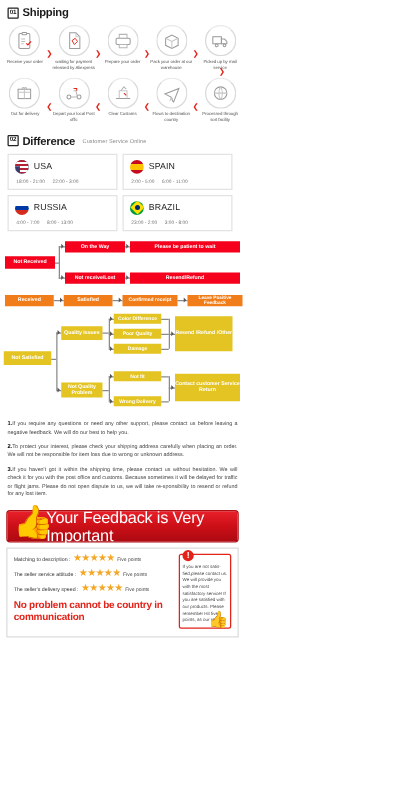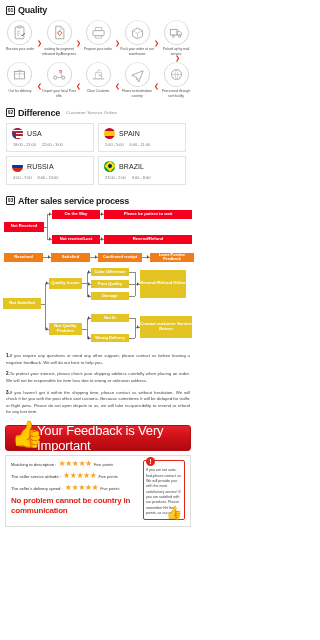--- a/index.html
+++ b/index.html
@@ -123,21 +123,21 @@
   .right-text { font-size: 3.6px; line-height: 1.5; color: #444; }
   .right-thumb { position: absolute; right: 1px; bottom: 0px; font-size: 13px; line-height: 13px; }
 </style>
 </head>
 <body>
 
 <div class="page">
 
   <div class="sec-head">
     <span class="sec-num">01</span>
-    <span class="sec-title">Quality</span>
+    <span class="sec-title">Shipping</span>
   </div>
 
   <div class="ship-wrap">
     <div class="ship-row">
 
       <div class="step">
         <div class="step-circle">
           <svg width="15" height="15" viewBox="0 0 24 24" fill="none" stroke="#9a9a9a" stroke-width="1.3">
             <rect x="5" y="3" width="14" height="19" rx="1.5"></rect>
               <rect x="9" y="1.5" width="6" height="3" rx="1" fill="#fff"></rect>
@@ -312,24 +312,20 @@
         <span class="wt-country">BRAZIL</span>
       </div>
       <div class="wt-times">
         <span class="wt-time">23:00 - 2:00</span>
         <span class="wt-time">3:00 - 8:00</span>
       </div>
     </div>
 
   </div>
 
-  <div class="sec-head">
-    <span class="sec-num">03</span>
-    <span class="sec-title">After sales service process</span>
-  </div>
 
   <div class="flow" style="height:44px;">
     <div class="fbox red" style="left:4px;  top:14px; width:40px; height:10px; font-size:4.2px;">Not Received</div>
     <div class="fbox red" style="left:52px; top:2px;  width:48px; height:9px;  font-size:4.2px;">On the Way</div>
     <div class="fbox red" style="left:104px;top:2px;  width:88px; height:9px;  font-size:4.2px;">Please be patient to wait</div>
     <div class="fbox red" style="left:52px; top:27px; width:48px; height:9px;  font-size:4.2px;">Not receive/Lost</div>
     <div class="fbox red" style="left:104px;top:27px; width:88px; height:9px;  font-size:4.2px;">Resend/Refund</div>
 
     <div class="ln lnh" style="left:44px; top:19px; width:4px;"></div>
     <div class="ln lnv" style="left:47px; top:6px;  height:26px;"></div>

